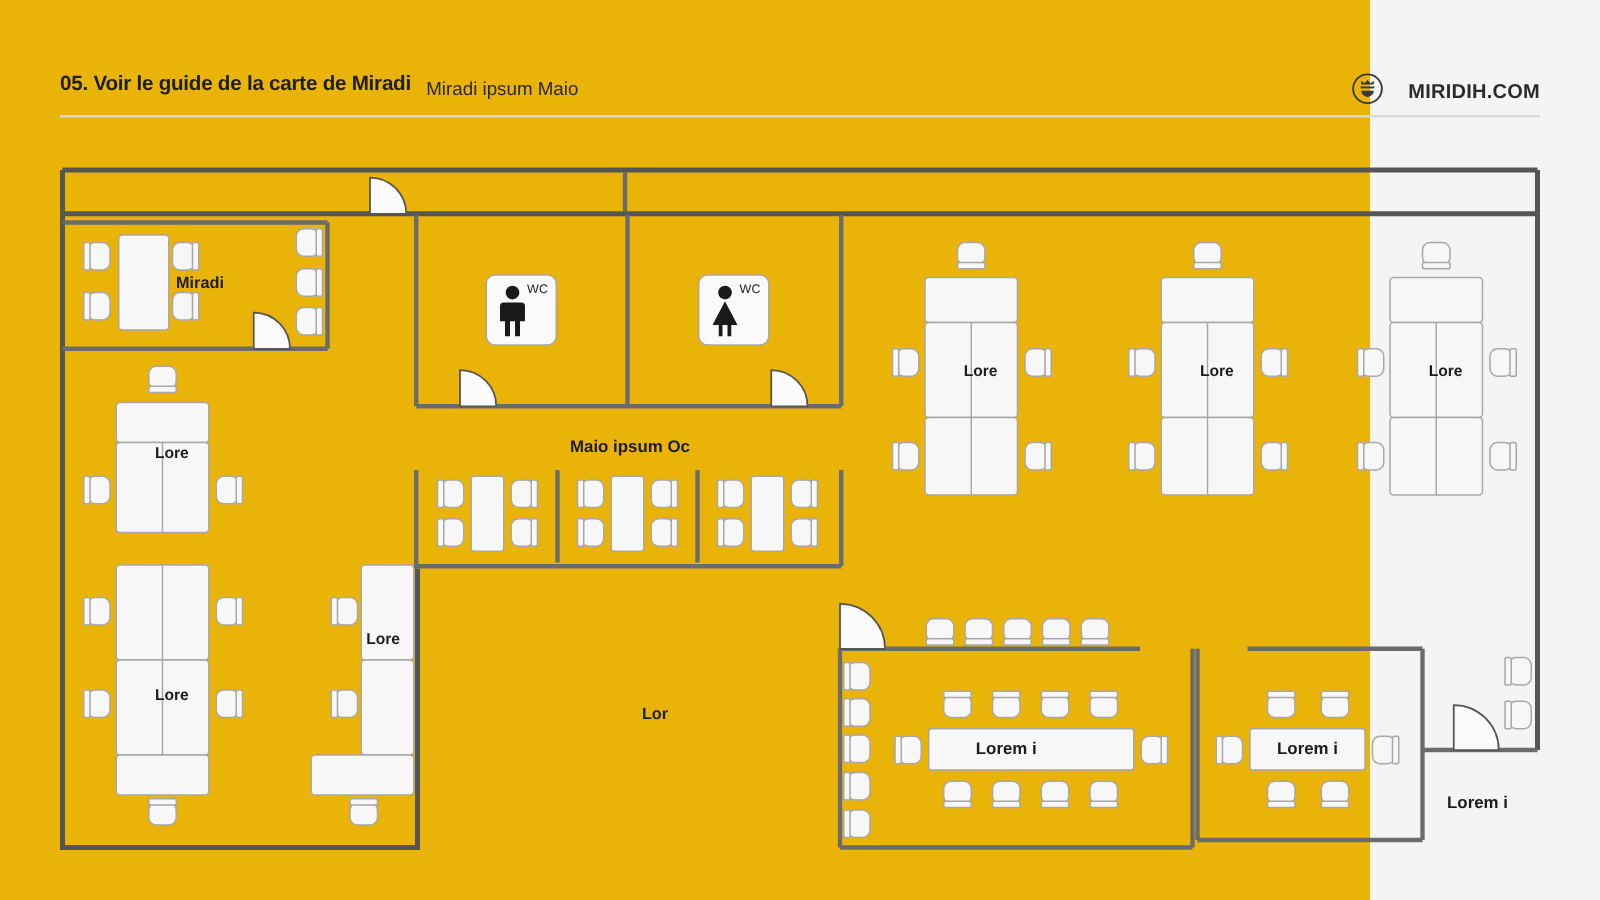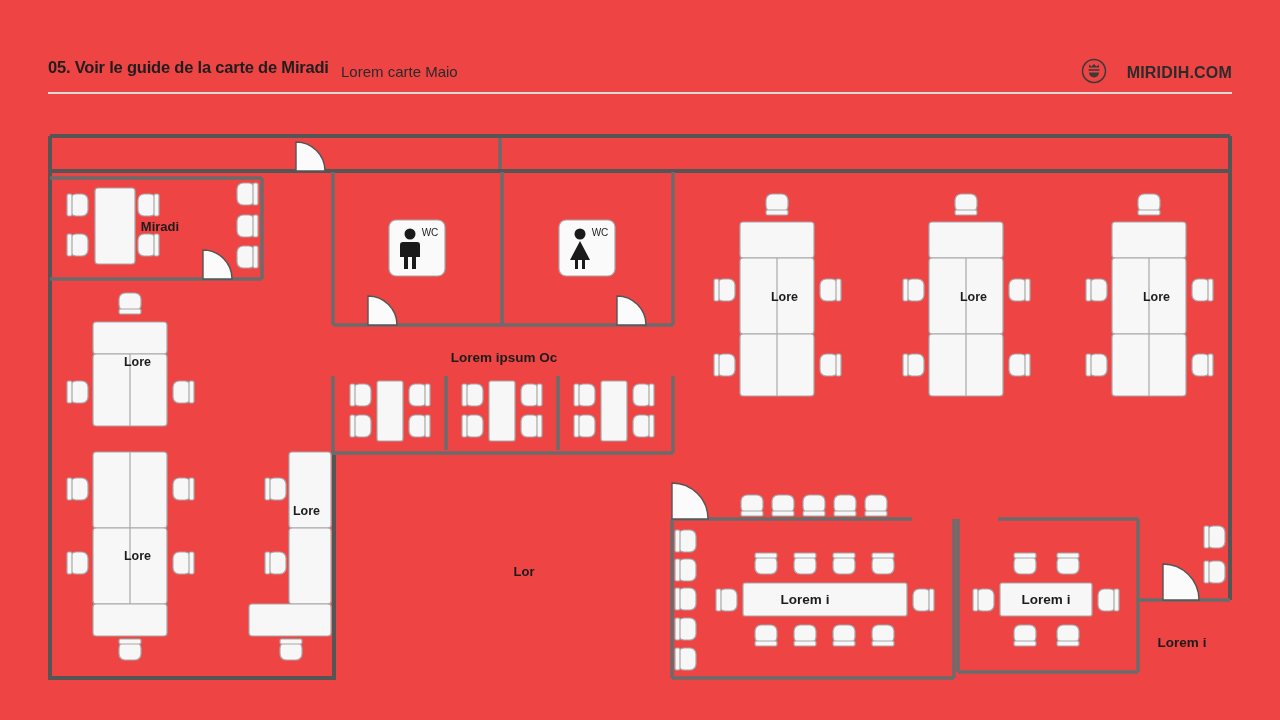--- a/index.html
+++ b/index.html
@@ -3,21 +3,21 @@
 <meta charset="utf-8">
 <style>
   * { box-sizing: border-box; }
   html, body {
     margin: 0; padding: 0;
     width: 1280px; height: 720px;
     background: #f4f4f4;
     font-family: "Liberation Sans", sans-serif;
     overflow: hidden;
   }
-  #page { position: relative; width: 1280px; height: 720px; background: #ef4444; }
+  #page { position: relative; width: 1096px; height: 720px; background: #eab308; }
 
   
   #header { position: absolute; left: 0; top: 0; width: 1280px; height: 95px; }
   #title {
     position: absolute; left: 48px; top: 58px;
     font-size: 16.5px; font-weight: bold; color: #1e1e1e;
     letter-spacing: -0.2px; white-space: nowrap;
   }
   #subtitle {
     position: absolute; left: 341px; top: 63px;
@@ -53,21 +53,21 @@
   .lbl-lg { font-size: 13.5px; }
   .lbl-wc { font-size: 10px; font-weight: normal; color: #222; }
 </style>
 </head>
 <body>
 
 <div id="page">
 
   <div id="header">
     <div id="title">05. Voir le guide de la carte de Miradi</div>
-    <div id="subtitle">Lorem carte Maio</div>
+    <div id="subtitle">Miradi ipsum Maio</div>
     <div id="brand">
       <span>
         <svg width="26" height="26" viewBox="0 0 26 26">
           <circle cx="13" cy="13" r="11.5" fill="none" stroke="#3a3a3a" stroke-width="1.5"></circle>
           <path d="M8 9.5 L8 6.5 L10.5 8.5 L13 6 L15.5 8.5 L18 6.5 L18 9.5 Z" fill="#3a3a3a"></path>
           <rect x="7.5" y="11.2" width="11" height="1.5" fill="#3a3a3a"></rect>
           <path d="M8 14.5 L18 14.5 A5 5 0 0 1 8 14.5 Z" fill="#3a3a3a"></path>
         </svg>
       </span>
       <span id="brand-name">MIRIDIH.COM</span>
@@ -313,18 +313,18 @@
   <div class="label lbl-md" style="left:160px; top:226px;">Miradi</div>
   <div class="label lbl-wc" style="left:430px; top:232px;">WC</div>
   <div class="label lbl-wc" style="left:600px; top:232px;">WC</div>
   <div class="label lbl-sm" style="left:130px; top:362px;">Lore</div>
   <div class="label lbl-sm" style="left:130px; top:556px;">Lore</div>
   <div class="label lbl-sm" style="left:299px; top:511px;">Lore</div>
   <div class="label lbl-sm" style="left:777px; top:297px;">Lore</div>
   <div class="label lbl-sm" style="left:966px; top:297px;">Lore</div>
   <div class="label lbl-sm" style="left:1149px; top:297px;">Lore</div>
   <div class="label lbl-md" style="left:524px; top:571px;">Lor</div>
-  <div class="label lbl-lg" style="left:504px; top:357px;">Lorem ipsum Oc</div>
+  <div class="label lbl-lg" style="left:504px; top:357px;">Maio ipsum Oc</div>
   <div class="label lbl-lg" style="left:805px; top:599px;">Lorem i</div>
   <div class="label lbl-lg" style="left:1046px; top:599px;">Lorem i</div>
   <div class="label lbl-lg" style="left:1182px; top:642px;">Lorem i</div>
 
 </div>
 
 </body></html>

